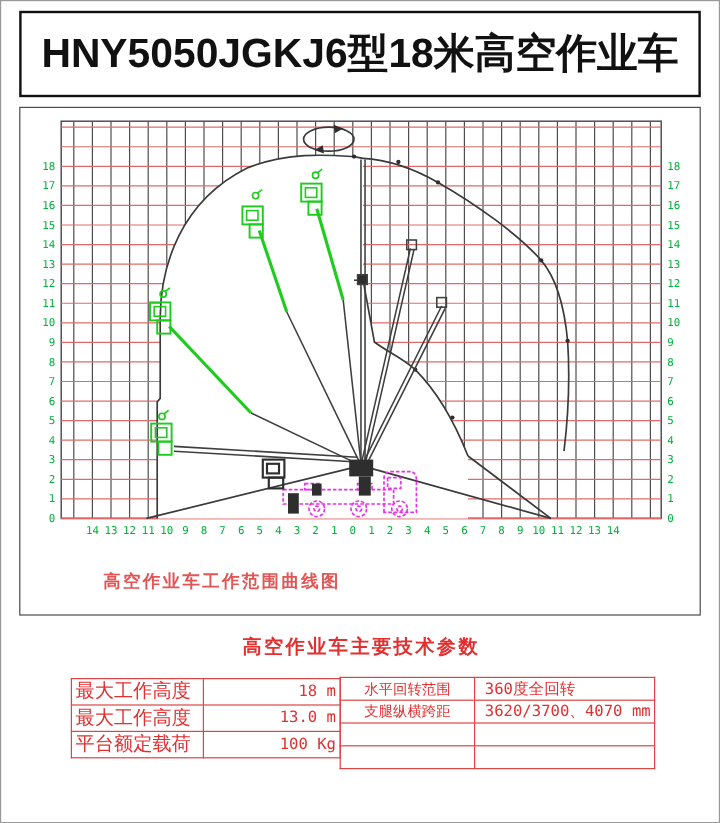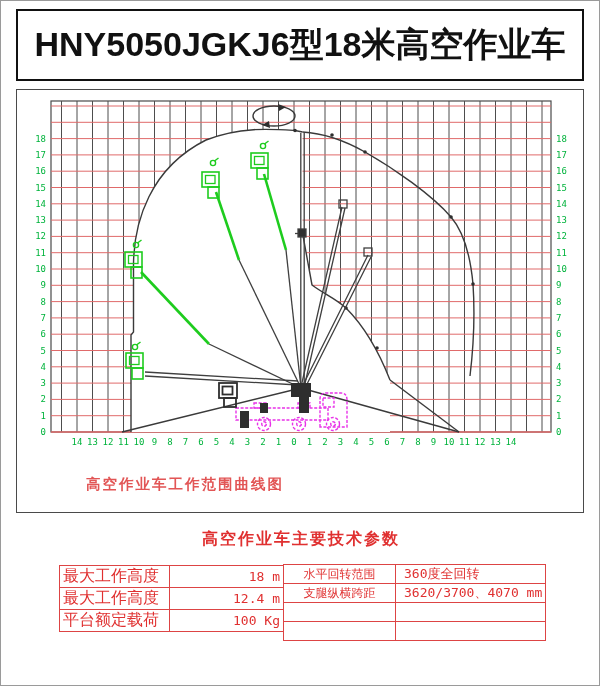--- a/index.html
+++ b/index.html
@@ -284,21 +284,21 @@
 
   <div id="caption">高空作业车工作范围曲线图</div>
   <table class="spec" id="tbl-left">
       <tbody>
         <tr>
           <td class="lbl">最大工作高度</td>
           <td class="val">18 m</td>
         </tr>
         <tr>
           <td class="lbl">最大工作高度</td>
-          <td class="val">12.4 m</td>
+          <td class="val">13.0 m</td>
         </tr>
         <tr>
           <td class="lbl">平台额定载荷</td>
           <td class="val">100 Kg</td>
         </tr>
       </tbody>
     </table>
   <table class="spec" id="tbl-right">
       <tbody>
         <tr>

